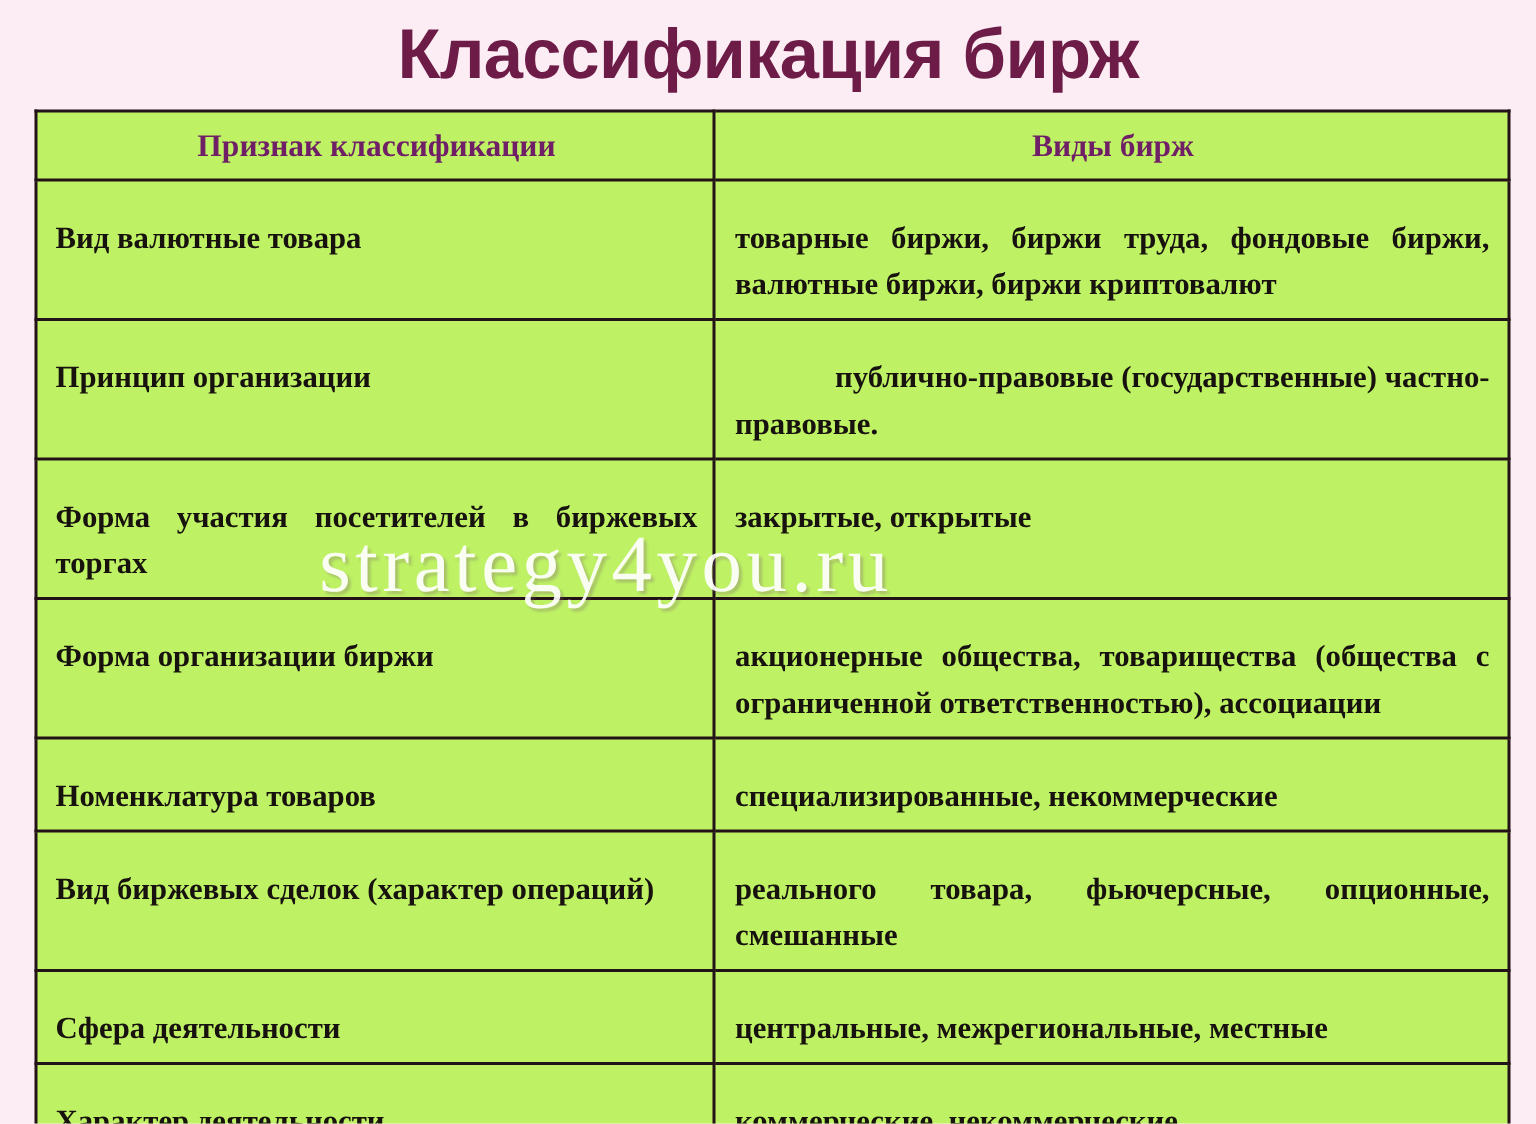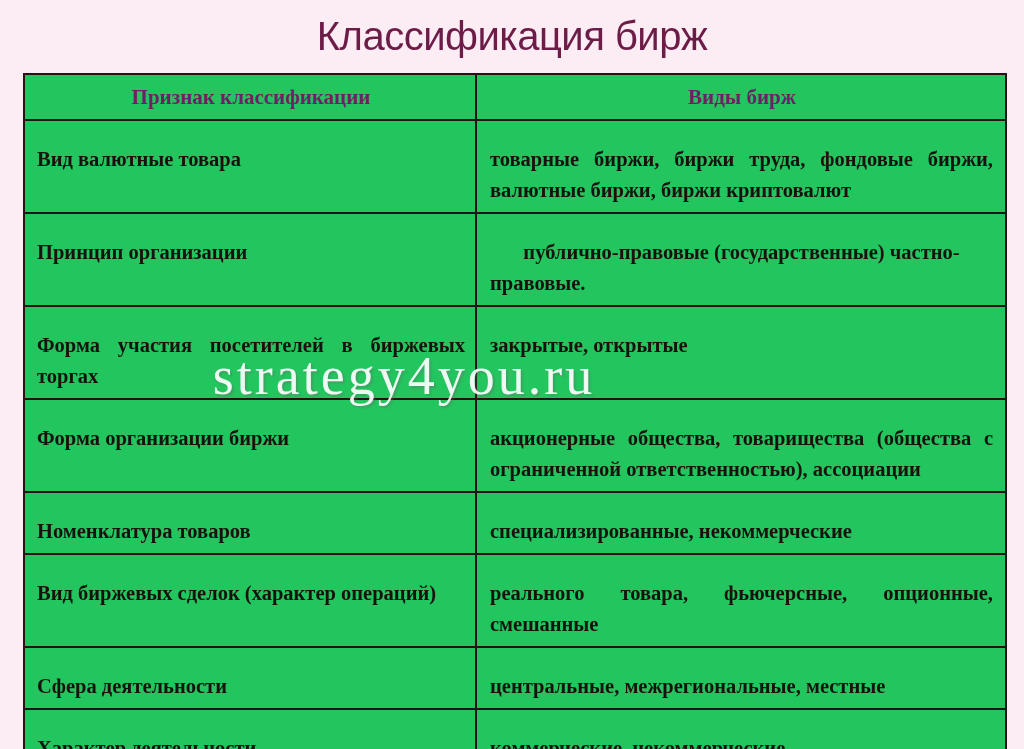--- a/index.html
+++ b/index.html
@@ -24,22 +24,22 @@
   }
 
   
   .page-title {
     position: absolute;
     left: 0;
     top: 12px;
     width: 1024px;
     text-align: center;
     font-family: "Liberation Sans", "DejaVu Sans", sans-serif;
-    font-weight: normal;
-    font-size: 40px;
+    font-weight: bold;
+    font-size: 47px;
     line-height: 48px;
     letter-spacing: -0.5px;
     color: #6d1b47;
     white-space: nowrap;
   }
 
   
   .watermark {
     position: absolute;
     left: 0;
@@ -68,21 +68,21 @@
     table-layout: fixed;
     background: #fdeef5;
     z-index: 2;
   }
   .class-table col.c1 { width: 452px; }
   .class-table col.c2 { width: 530px; }
 
   .class-table th,
   .class-table td {
     border: 2px solid #231217;
-    background: #22c55e;
+    background: #bef264;
     vertical-align: top;
     padding: 23px 10px 6px 12px;
     font-size: 20.5px;
     line-height: 31px;
   }
 
   .class-table thead th {
     text-align: center;
     vertical-align: middle;
     font-weight: bold;
@@ -101,21 +101,21 @@
   }
   td.kinds {
     color: #18120f;
     font-weight: bold;
     text-align: justify;
     text-align-last: left;
     padding-left: 13px;
     padding-right: 12px;
   }
   td.kinds.nowrapjust {
-    text-align: center;
+    text-align: right;
   }
 </style>
 </head>
 <body>
 
 <div class="page">
 
   <div class="page-title">Классификация бирж</div>
 
   <table class="class-table">

